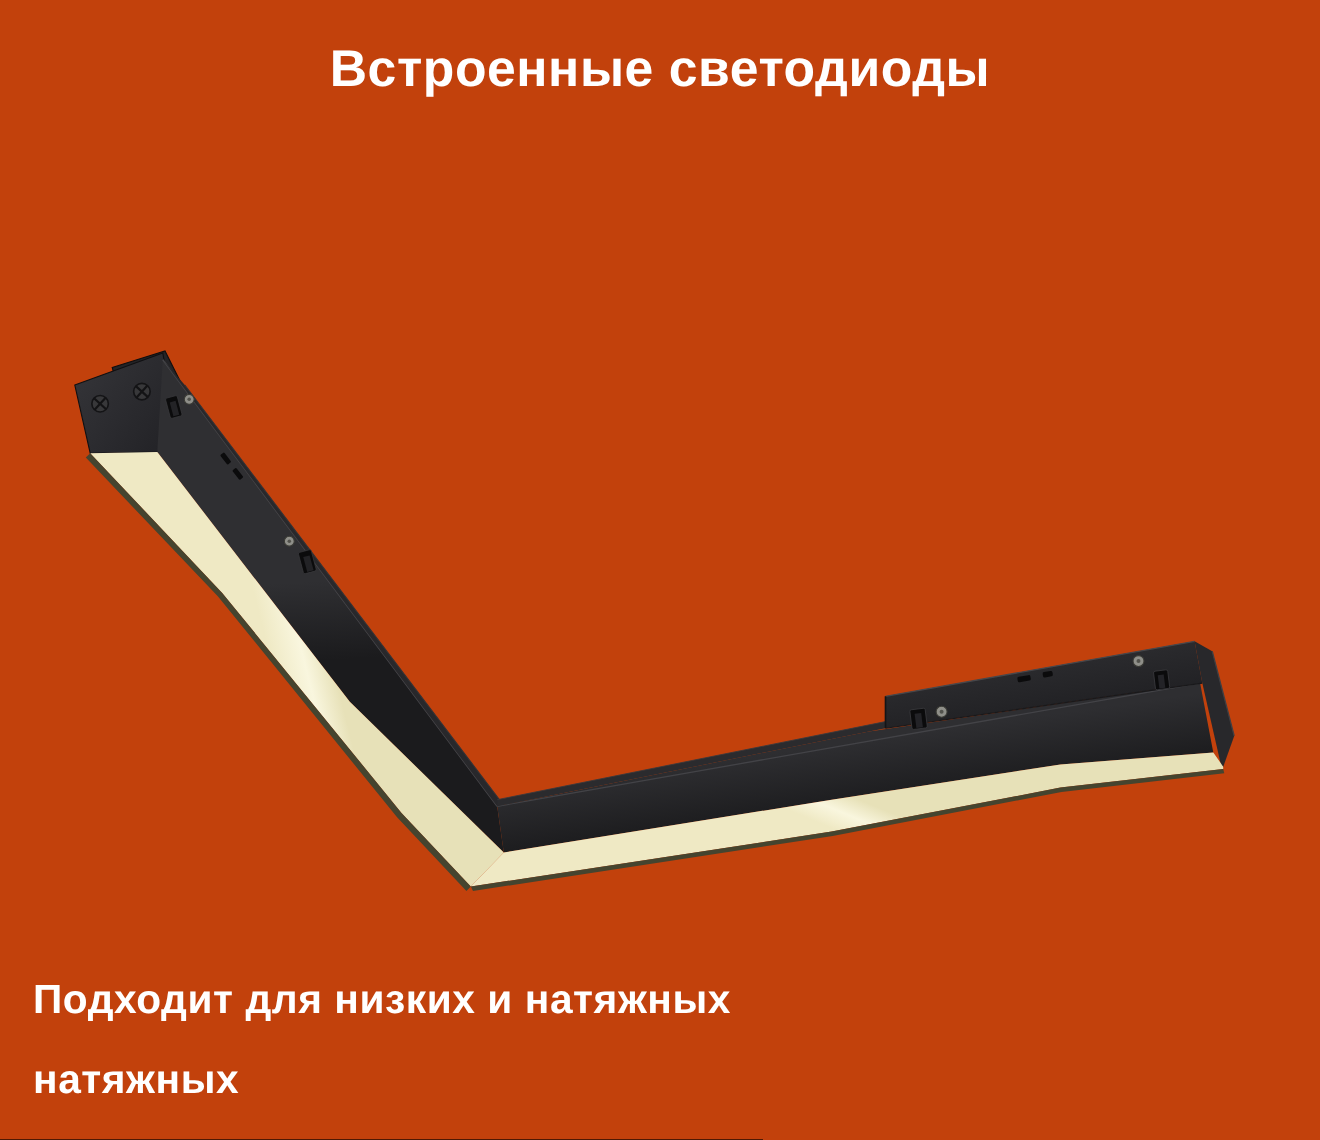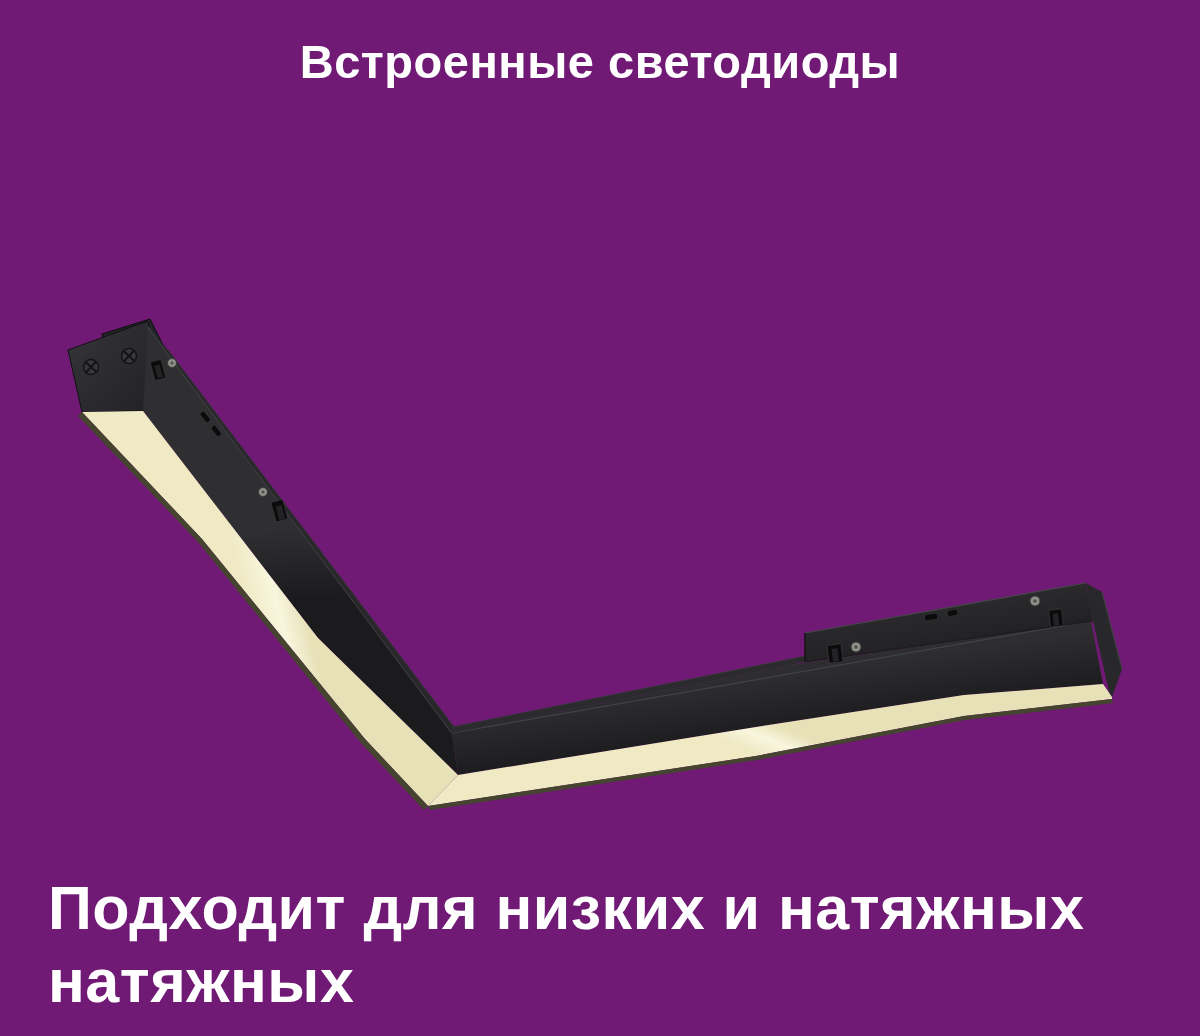--- a/index.html
+++ b/index.html
@@ -1,20 +1,20 @@
 <!DOCTYPE html>
 <html><head>
 <meta charset="utf-8">
 <style>
   html,body{margin:0;padding:0;background:#000;}
-  #canvas{position:relative;width:1200px;height:1036px;background:#701a75;overflow:hidden;
+  #canvas{position:relative;width:1200px;height:1036px;background:#c2410c;overflow:hidden;
           font-family:"Liberation Sans","DejaVu Sans",sans-serif;}
   .title{position:absolute;top:34px;left:0;width:1200px;text-align:center;
          font-size:47px;font-weight:bold;letter-spacing:.5px;color:#ffffff;white-space:nowrap;}
-  .caption{position:absolute;left:48px;top:872px;color:#ffffff;font-size:61px;
+  .caption{position:absolute;left:30px;top:872px;color:#ffffff;font-size:37px;
            font-weight:bold;letter-spacing:.5px;line-height:73px;}
   .caption div{white-space:nowrap;}
   svg{position:absolute;left:0;top:0;}
 </style>
 </head>
 <body>
 
 <div id="canvas">
 
   <div class="title">Встроенные светодиоды</div>

